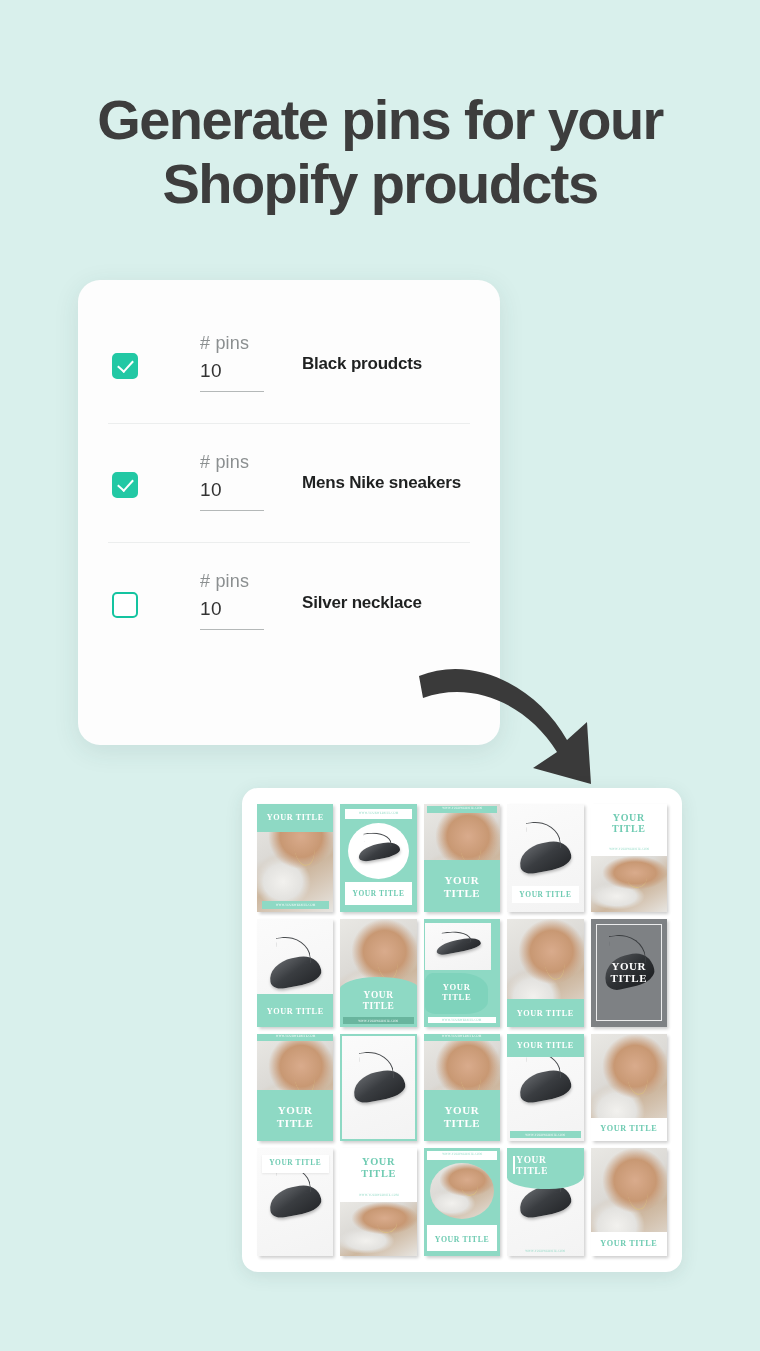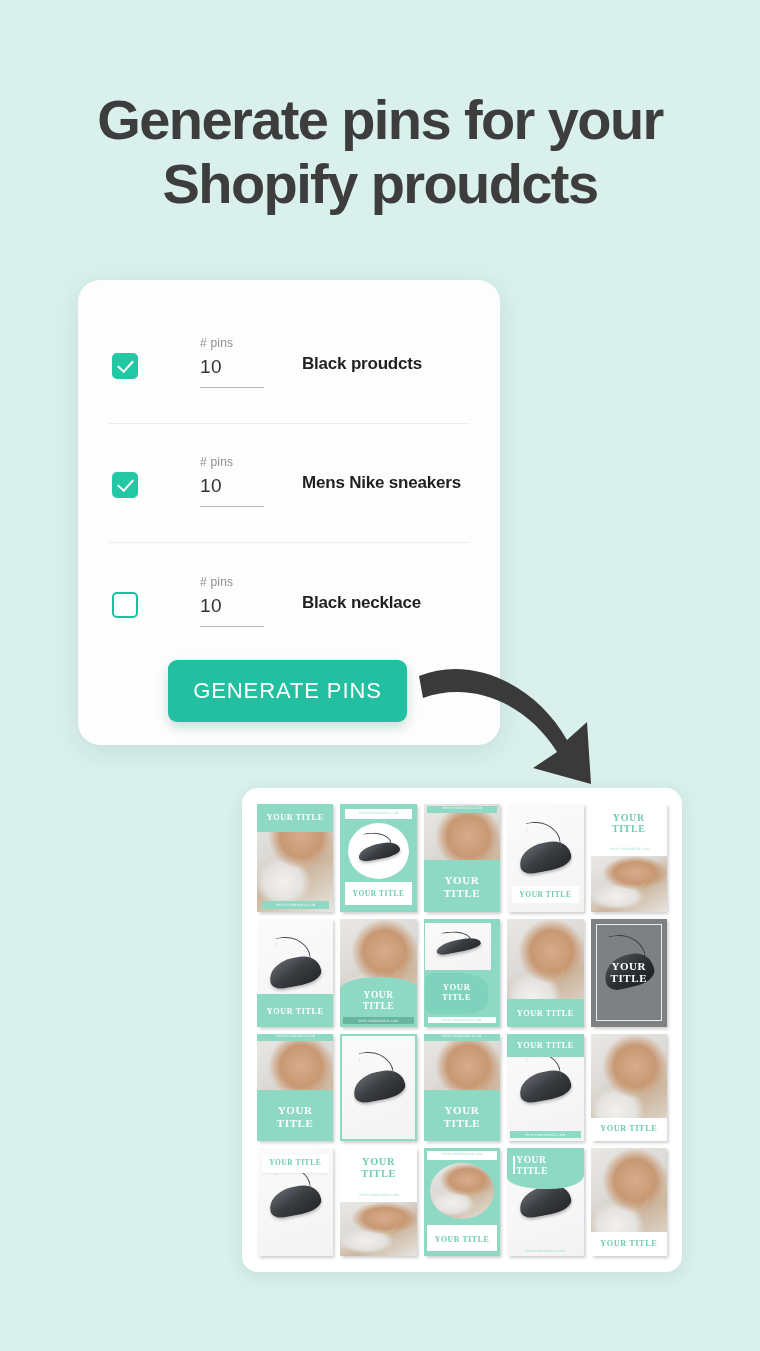--- a/index.html
+++ b/index.html
@@ -84,21 +84,21 @@
     transform: rotate(42deg);
   }
 
   .pins-field {
     margin-left: 62px;
     width: 64px;
     position: relative;
     top: -2px;
   }
   .pins-label {
-    font-size: 12px;
+    font-size: 18px;
     color: #8b8f90;
     letter-spacing: 0.2px;
     margin-bottom: 6px;
   }
   .pins-value {
     font-size: 19px;
     color: #333;
     padding-bottom: 9px;
     border-bottom: 1.5px solid #b4b8b8;
     letter-spacing: 0.5px;
@@ -294,26 +294,25 @@
       </div>
       <div class="product-name">Mens Nike sneakers</div>
     </div>
 
     <div class="product-row">
       <div class="checkbox"></div>
       <div class="pins-field">
         <div class="pins-label"># pins</div>
         <div class="pins-value">10</div>
       </div>
-      <div class="product-name">Black necklace</div>
+      <div class="product-name">Silver necklace</div>
     </div>
 
   </div>
 
-  <button class="generate-button">GENERATE PINS</button>
 </div>
 
 <svg class="arrow" viewBox="0 0 200 140">
   <path d="M4 28 C 58 6, 122 38, 152 92 L 172 74 L 176 136 L 118 120 L 142 104 C 112 56, 58 32, 8 50 Z" fill="#3a3a3a"></path>
 </svg>
 
 <div class="grid-panel">
   <div class="grid">
 
     <div class="pin">

